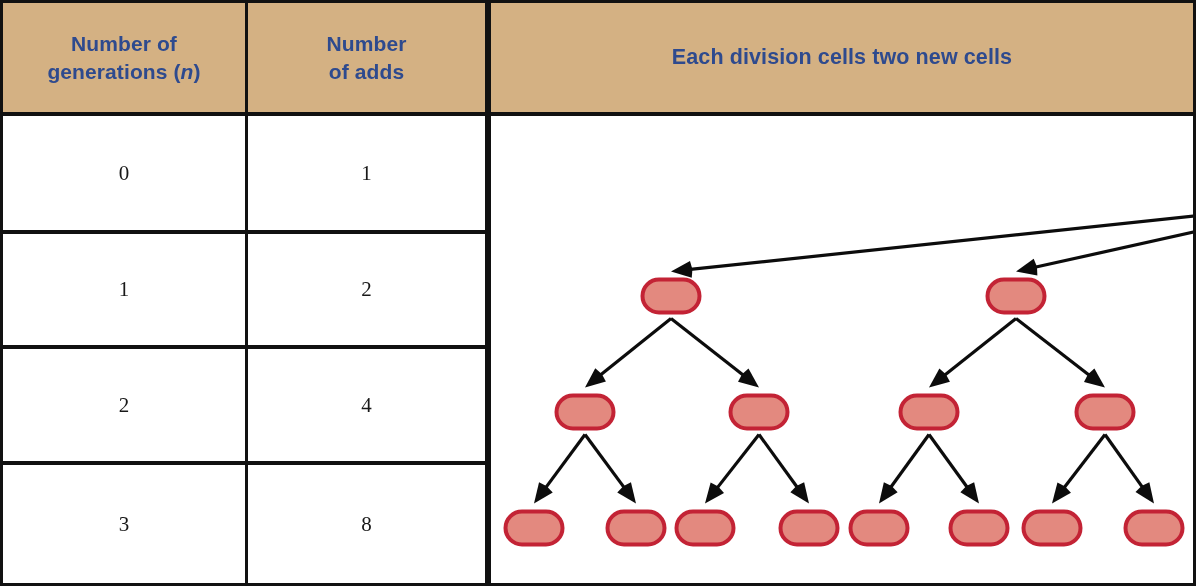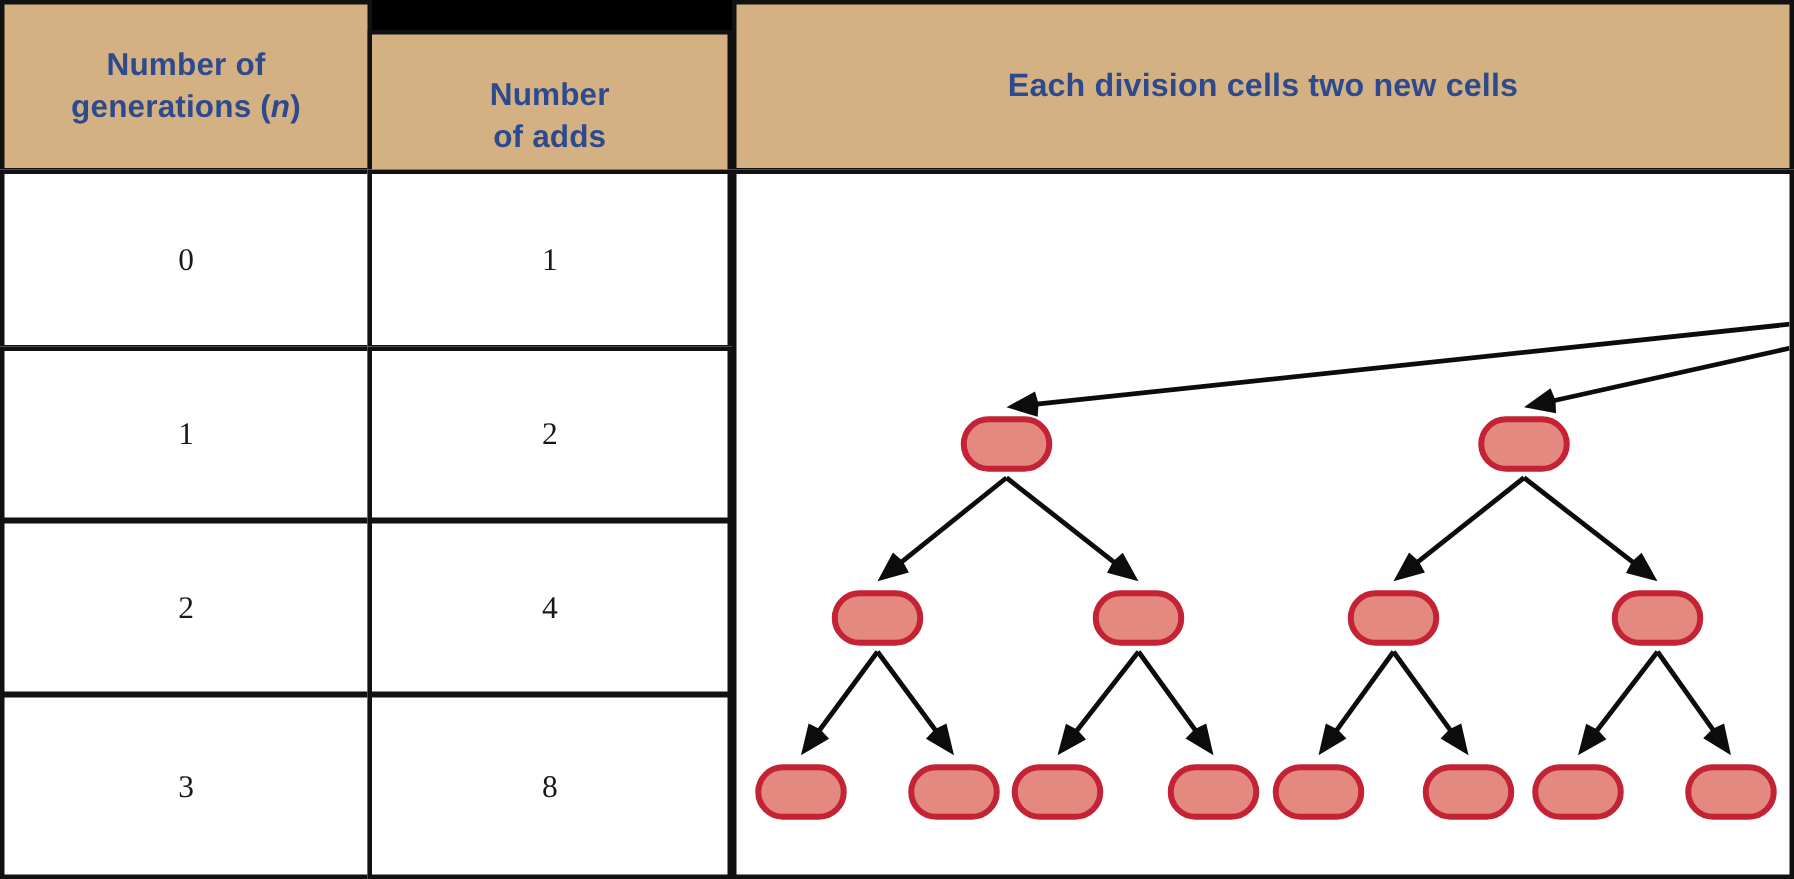--- a/index.html
+++ b/index.html
@@ -47,21 +47,21 @@
     text-align: center;
   }
   .hdr-text {
     color: #2e4a8e;
     font-weight: bold;
     font-size: 21px;
     line-height: 1.32;
     letter-spacing: 0.1px;
   }
   .hdr-a { left: 0px;   width: 248px; }
-  .hdr-b { left: 245px; width: 243px; margin-top: 20px; }
+  .hdr-b { left: 245px; width: 243px; }
   .hdr-c { left: 488px; width: 708px; }
   .hdr-c .hdr-text { font-size: 21.5px; }
 
   
   .cell {
     position: absolute;
     box-sizing: border-box;
     border: 3px solid #111111;
     background: #ffffff;
     display: flex;

